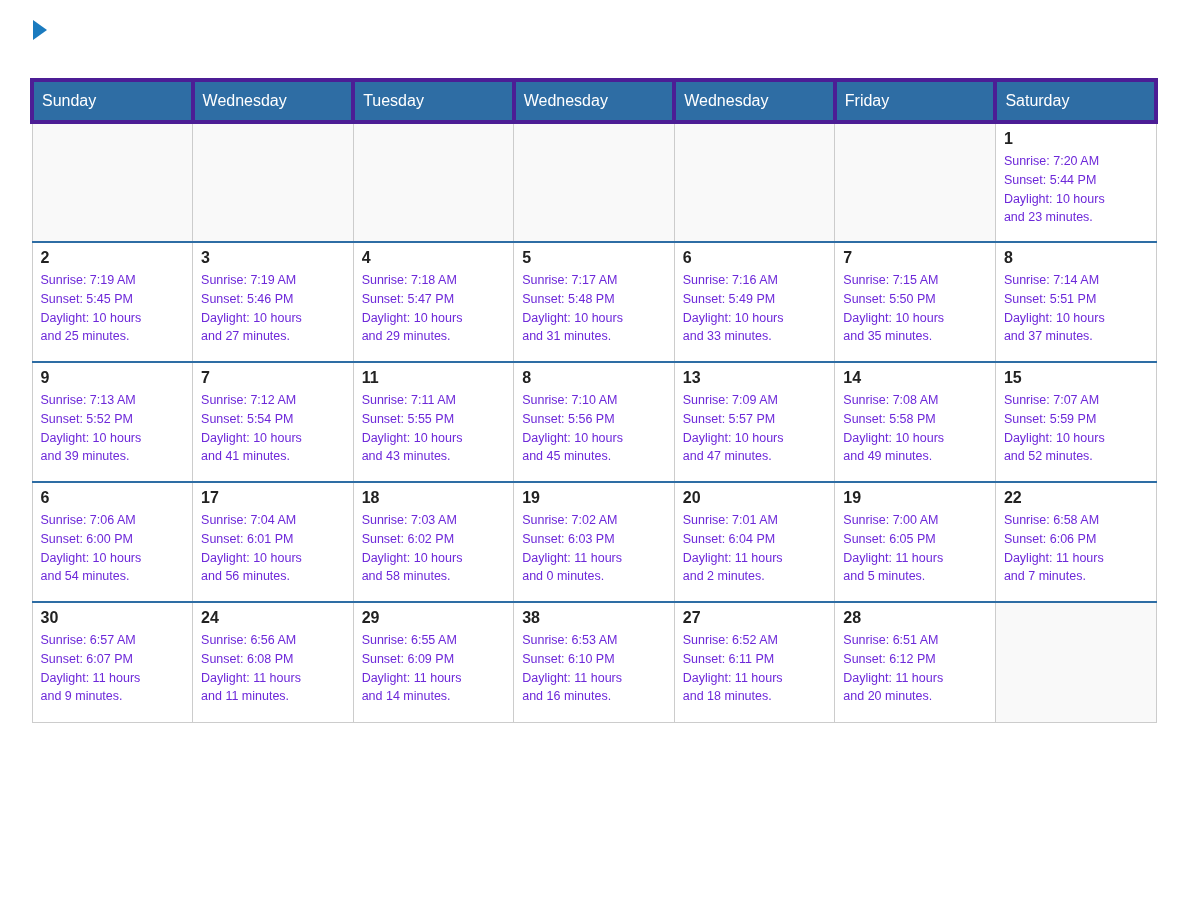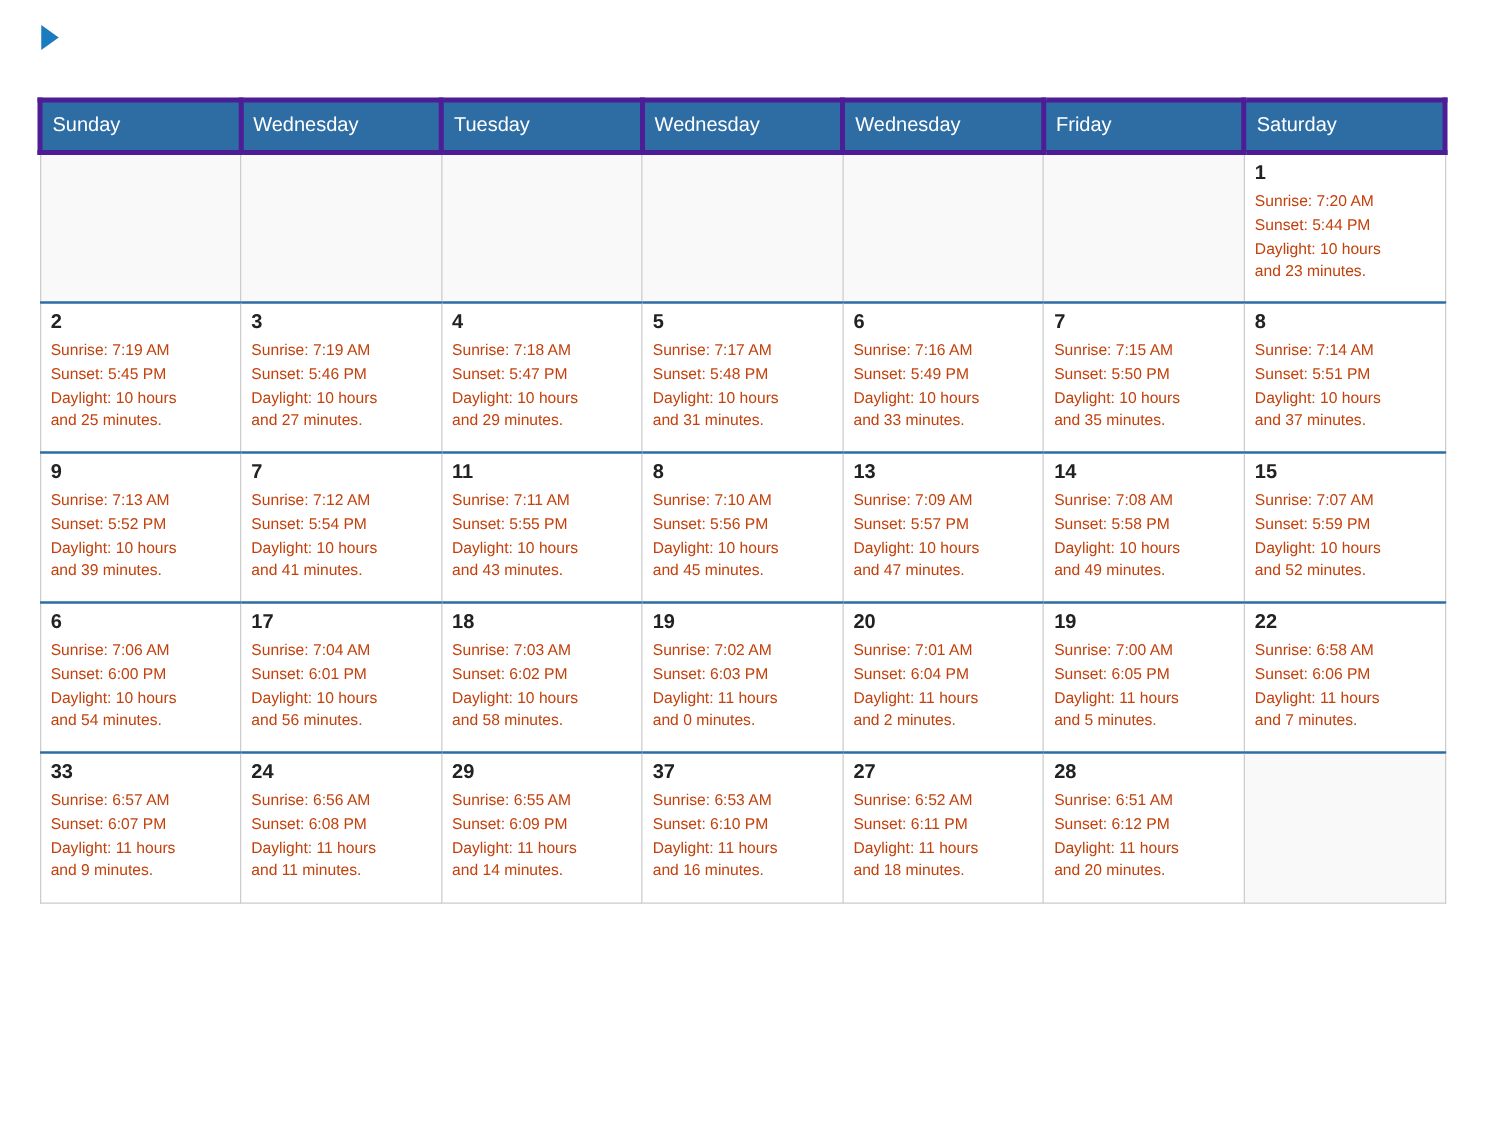--- a/index.html
+++ b/index.html
@@ -59,21 +59,21 @@
     }
     .day-number {
       font-size: 16px;
       font-weight: bold;
       color: #222;
       display: block;
       margin-bottom: 4px;
     }
     .day-info {
       font-size: 12.5px;
-      color: #c2410c;
+      color: #6d28d9;
       line-height: 1.5;
     }
     .logo-container {
       display: flex;
       flex-direction: column;
       align-items: flex-start;
     }
     .logo-line1 {
       display: flex;
       align-items: center;
@@ -233,33 +233,33 @@
           <span class="day-number">19</span>
           <div class="day-info">Sunrise: 7:00 AM<br>Sunset: 6:05 PM<br>Daylight: 11 hours<br>and 5 minutes.</div>
         </td>
         <td>
           <span class="day-number">22</span>
           <div class="day-info">Sunrise: 6:58 AM<br>Sunset: 6:06 PM<br>Daylight: 11 hours<br>and 7 minutes.</div>
         </td>
       </tr>
       <tr class="row-top">
         <td>
-          <span class="day-number">33</span>
+          <span class="day-number">30</span>
           <div class="day-info">Sunrise: 6:57 AM<br>Sunset: 6:07 PM<br>Daylight: 11 hours<br>and 9 minutes.</div>
         </td>
         <td>
           <span class="day-number">24</span>
           <div class="day-info">Sunrise: 6:56 AM<br>Sunset: 6:08 PM<br>Daylight: 11 hours<br>and 11 minutes.</div>
         </td>
         <td>
           <span class="day-number">29</span>
           <div class="day-info">Sunrise: 6:55 AM<br>Sunset: 6:09 PM<br>Daylight: 11 hours<br>and 14 minutes.</div>
         </td>
         <td>
-          <span class="day-number">37</span>
+          <span class="day-number">38</span>
           <div class="day-info">Sunrise: 6:53 AM<br>Sunset: 6:10 PM<br>Daylight: 11 hours<br>and 16 minutes.</div>
         </td>
         <td>
           <span class="day-number">27</span>
           <div class="day-info">Sunrise: 6:52 AM<br>Sunset: 6:11 PM<br>Daylight: 11 hours<br>and 18 minutes.</div>
         </td>
         <td>
           <span class="day-number">28</span>
           <div class="day-info">Sunrise: 6:51 AM<br>Sunset: 6:12 PM<br>Daylight: 11 hours<br>and 20 minutes.</div>
         </td>

